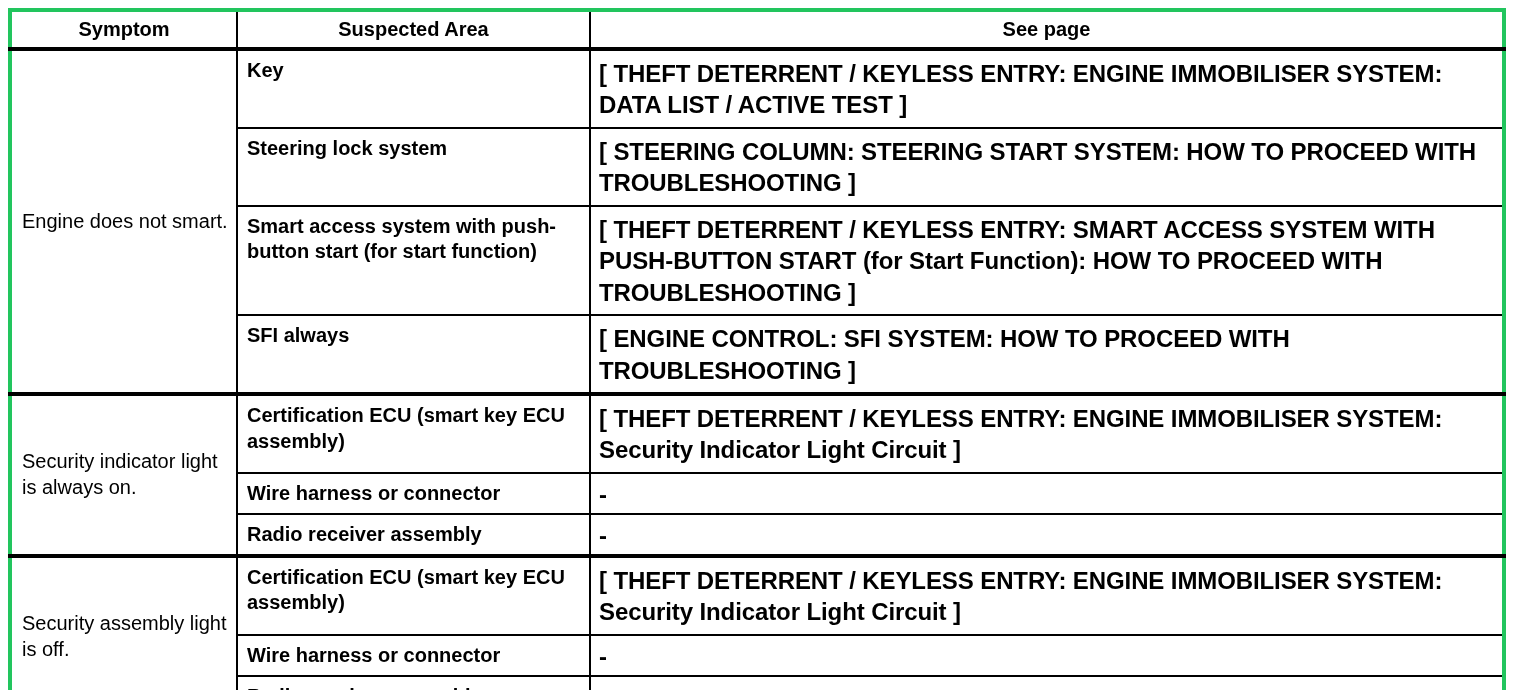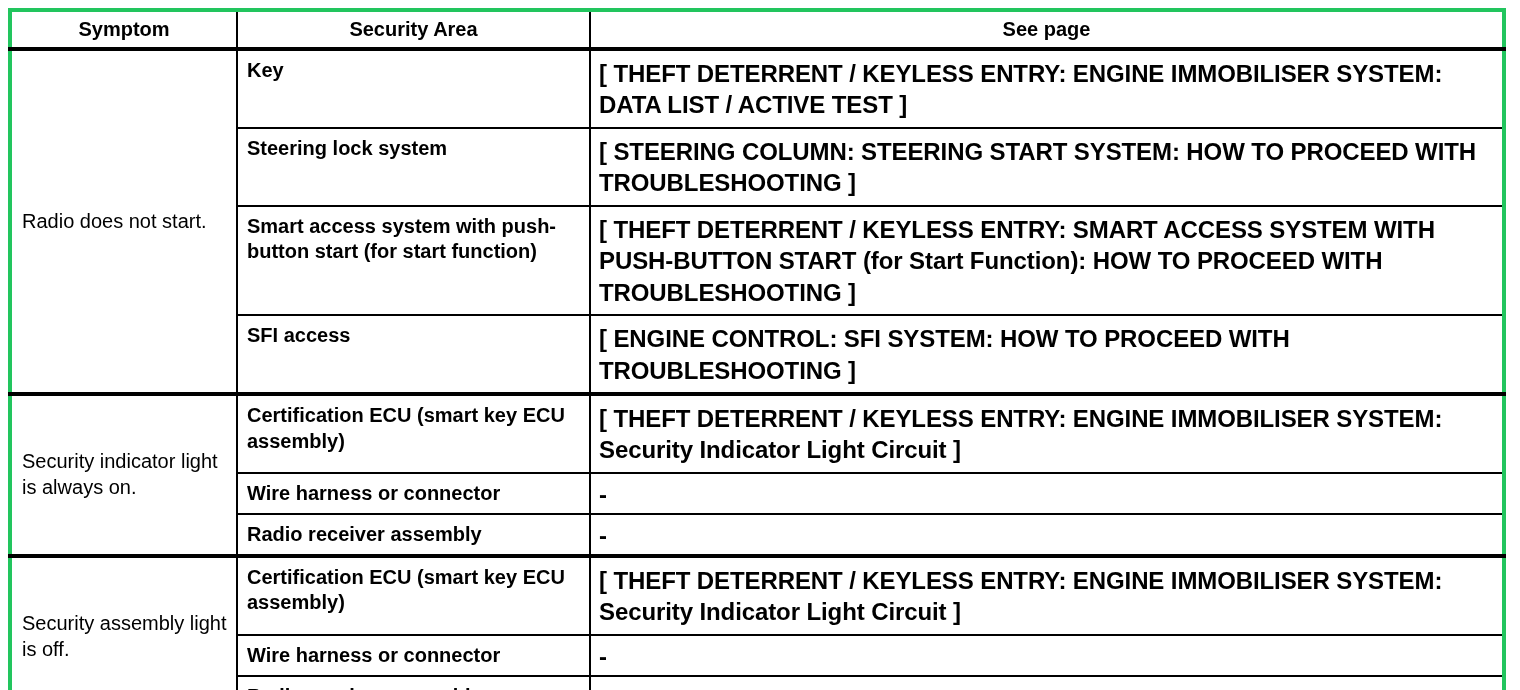--- a/index.html
+++ b/index.html
@@ -103,42 +103,42 @@
   <table class="dtc-table">
     <colgroup>
       <col class="col-symptom">
       <col class="col-area">
       <col class="col-page">
     </colgroup>
 
     <thead>
       <tr>
         <th class="hdr">Symptom</th>
-        <th class="hdr">Security Area</th>
+        <th class="hdr">Suspected Area</th>
         <th class="hdr">See page</th>
       </tr>
     </thead>
 
     <tbody>
 
       <tr class="group-start">
-        <td class="symptom-cell" rowspan="4">Radio does not start.</td>
+        <td class="symptom-cell" rowspan="4">Engine does not smart.</td>
         <td class="area-cell">Key</td>
         <td class="page-cell">[ THEFT DETERRENT / KEYLESS ENTRY: ENGINE IMMOBILISER SYSTEM: DATA LIST / ACTIVE TEST ]</td>
       </tr>
       <tr>
         <td class="area-cell">Steering lock system</td>
         <td class="page-cell">[ STEERING COLUMN: STEERING START SYSTEM: HOW TO PROCEED WITH TROUBLESHOOTING ]</td>
       </tr>
       <tr>
         <td class="area-cell">Smart access system with push-button start (for start function)</td>
         <td class="page-cell">[ THEFT DETERRENT / KEYLESS ENTRY: SMART ACCESS SYSTEM WITH PUSH-BUTTON START (for Start Function): HOW TO PROCEED WITH TROUBLESHOOTING ]</td>
       </tr>
       <tr>
-        <td class="area-cell">SFI access</td>
+        <td class="area-cell">SFI always</td>
         <td class="page-cell">[ ENGINE CONTROL: SFI SYSTEM: HOW TO PROCEED WITH TROUBLESHOOTING ]</td>
       </tr>
 
       <tr class="group-start">
         <td class="symptom-cell" rowspan="3">Security indicator light is always on.</td>
         <td class="area-cell">Certification ECU (smart key ECU assembly)</td>
         <td class="page-cell">[ THEFT DETERRENT / KEYLESS ENTRY: ENGINE IMMOBILISER SYSTEM: Security Indicator Light Circuit ]</td>
       </tr>
       <tr>
         <td class="area-cell">Wire harness or connector</td>

